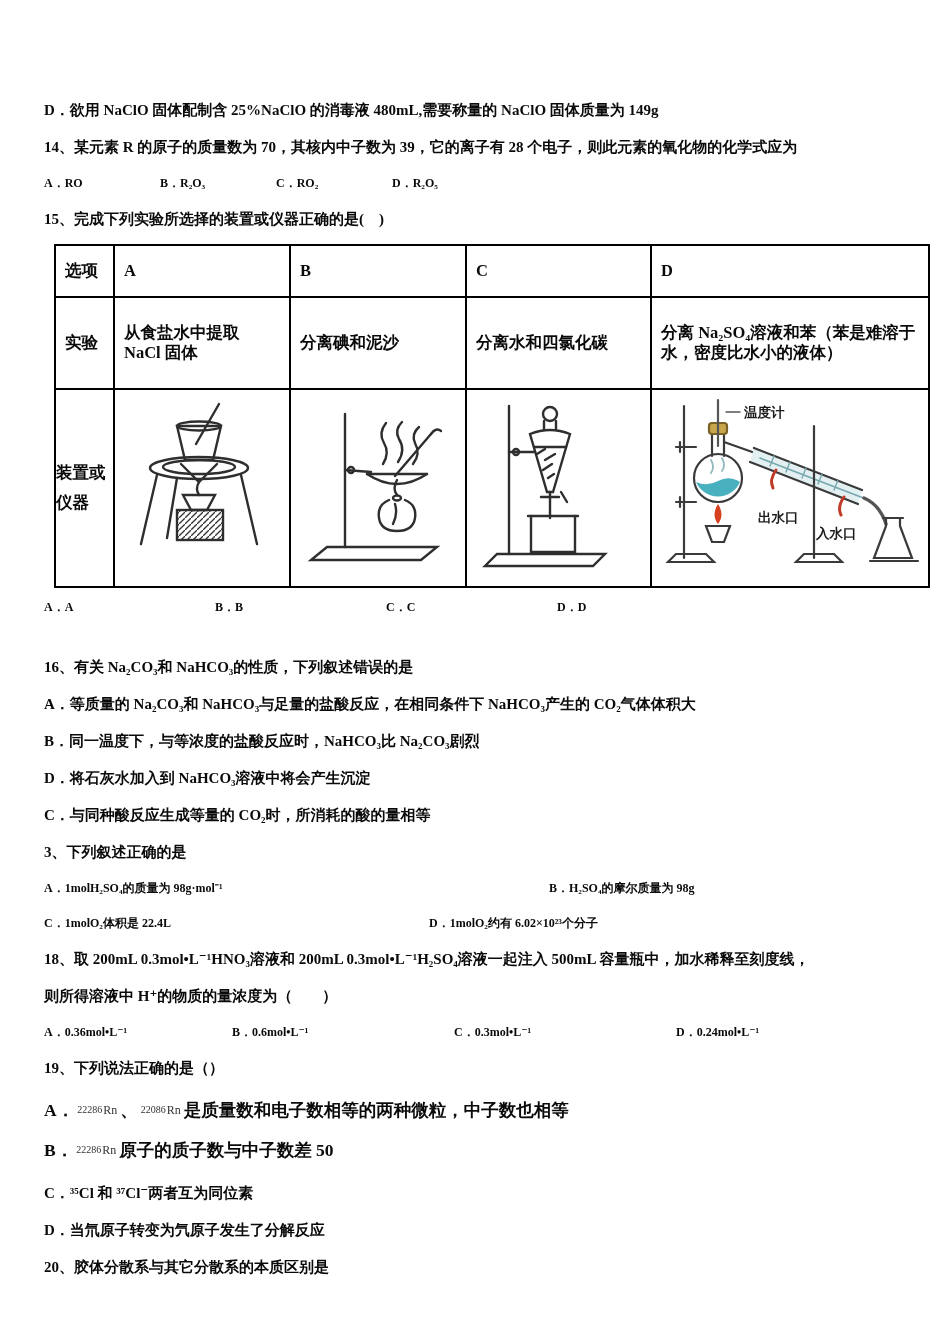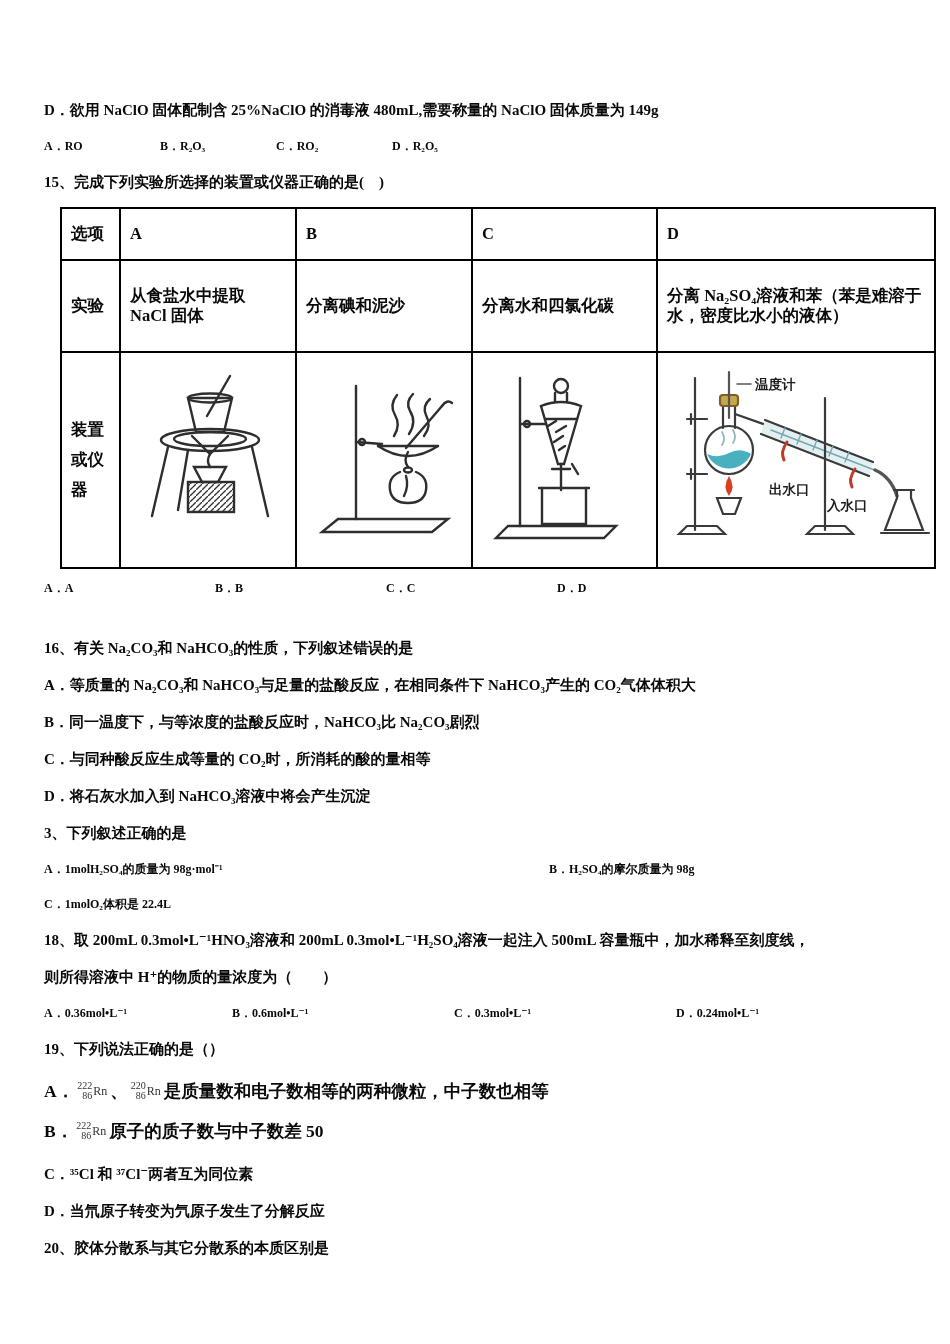--- a/index.html
+++ b/index.html
@@ -5,45 +5,46 @@
   html,body{margin:0;padding:0;background:#ffffff;}
   body{width:950px;height:1344px;overflow:hidden;color:#0a0a0a;
        font-family:"Liberation Serif","DejaVu Serif",serif;}
   .page{padding:92px 36px 0 44px;}
   .line{margin:0;font-size:15px;font-weight:bold;line-height:37px;}
   .opt-row{display:flex;font-size:12px;font-weight:bold;line-height:35px;margin:0;align-items:center;}
   .opt-row span{display:inline-block;}
   .w14{width:116px;} .w15{width:171px;} .w17ab{width:505px;font-family:Liberation Serif, serif;} .w17cd{width:385px;}
   .w18a{width:188px;} .w18b{width:222px;} .w18c{width:222px;}
   
-  table.q15{border-collapse:collapse;margin:6px 0 2px 16px;table-layout:fixed;width:874px;}
+  table.q15{border-collapse:collapse;margin:6px 0 2px 10px;table-layout:fixed;width:874px;}
   table.q15 td{border:2px solid #000;vertical-align:middle;padding:4px 9px;
                font-size:16.5px;font-weight:bold;line-height:30px;}
   tr.r-head td{height:42px;}
   tr.r-exp td{height:82px;line-height:20px;}
-  tr.r-app td{height:192px;padding:9px;}
+  tr.r-app td{height:192px;padding:0;}
   td.lbl{word-break:break-all;line-height:40px;}
   td.app-cell{text-align:center;vertical-align:middle;}
   
   .isoline{display:flex;align-items:center;font-size:17.5px;font-weight:bold;
            line-height:30px;margin:8px 0 10px 0;}
   .iso{display:inline-flex;align-items:center;margin:0 3px;font-weight:normal;color:#333;}
-  .iso .nums{display:inline-flex;flex-direction:column;align-items:flex-end;
+  .iso .nums{display:inline-flex;flex-direction:row;align-items:flex-end;
              font-size:10px;line-height:10px;margin-right:1px;}
   .iso .sym{font-size:12px;}
   .gap-top{margin-top:24px;}
   svg text{font-family:"Liberation Serif","DejaVu Serif",serif;}
 </style>
 </head>
 <body>
 
 <div class="page">
 
   <p class="line">D．欲用 NaClO 固体配制含 25%NaClO 的消毒液 480mL,需要称量的 NaClO 固体质量为 149g</p>
 
+  <p class="line">14、某元素 R 的原子的质量数为 70，其核内中子数为 39，它的离子有 28 个电子，则此元素的氧化物的化学式应为</p>
   <div class="opt-row">
     <span class="w14">A．RO</span>
     <span class="w14">B．R₂O₃</span>
     <span class="w14">C．RO₂</span>
     <span>D．R₂O₅</span>
   </div>
 
   <p class="line">15、完成下列实验所选择的装置或仪器正确的是(　)</p>
 
   <table class="q15">
@@ -203,30 +204,31 @@
   <div class="opt-row">
     <span class="w15">A．A</span>
     <span class="w15">B．B</span>
     <span class="w15">C．C</span>
     <span>D．D</span>
   </div>
 
   <p class="line gap-top">16、有关 Na₂CO₃和 NaHCO₃的性质，下列叙述错误的是</p>
   <p class="line">A．等质量的 Na₂CO₃和 NaHCO₃与足量的盐酸反应，在相同条件下 NaHCO₃产生的 CO₂气体体积大</p>
   <p class="line">B．同一温度下，与等浓度的盐酸反应时，NaHCO₃比 Na₂CO₃剧烈</p>
+  <p class="line">D．将石灰水加入到 NaHCO₃溶液中将会产生沉淀</p>
   <p class="line">C．与同种酸反应生成等量的 CO₂时，所消耗的酸的量相等</p>
-  <p class="line">D．将石灰水加入到 NaHCO₃溶液中将会产生沉淀</p>
 
   <p class="line">3、下列叙述正确的是</p>
   <div class="opt-row">
     <span class="w17ab">A．1molH₂SO₄的质量为 98g·mol⁻¹</span>
     <span>B．H₂SO₄的摩尔质量为 98g</span>
   </div>
   <div class="opt-row">
     <span class="w17cd">C．1molO₂体积是 22.4L</span>
+    <span>D．1molO₂约有 6.02×10²³个分子</span>
   </div>
 
   <p class="line">18、取 200mL 0.3mol•L⁻¹HNO₃溶液和 200mL 0.3mol•L⁻¹H₂SO₄溶液一起注入 500mL 容量瓶中，加水稀释至刻度线，</p>
   <p class="line">则所得溶液中 H⁺的物质的量浓度为（　　）</p>
   <div class="opt-row">
     <span class="w18a">A．0.36mol•L⁻¹</span>
     <span class="w18b">B．0.6mol•L⁻¹</span>
     <span class="w18c">C．0.3mol•L⁻¹</span>
     <span>D．0.24mol•L⁻¹</span>
   </div>

